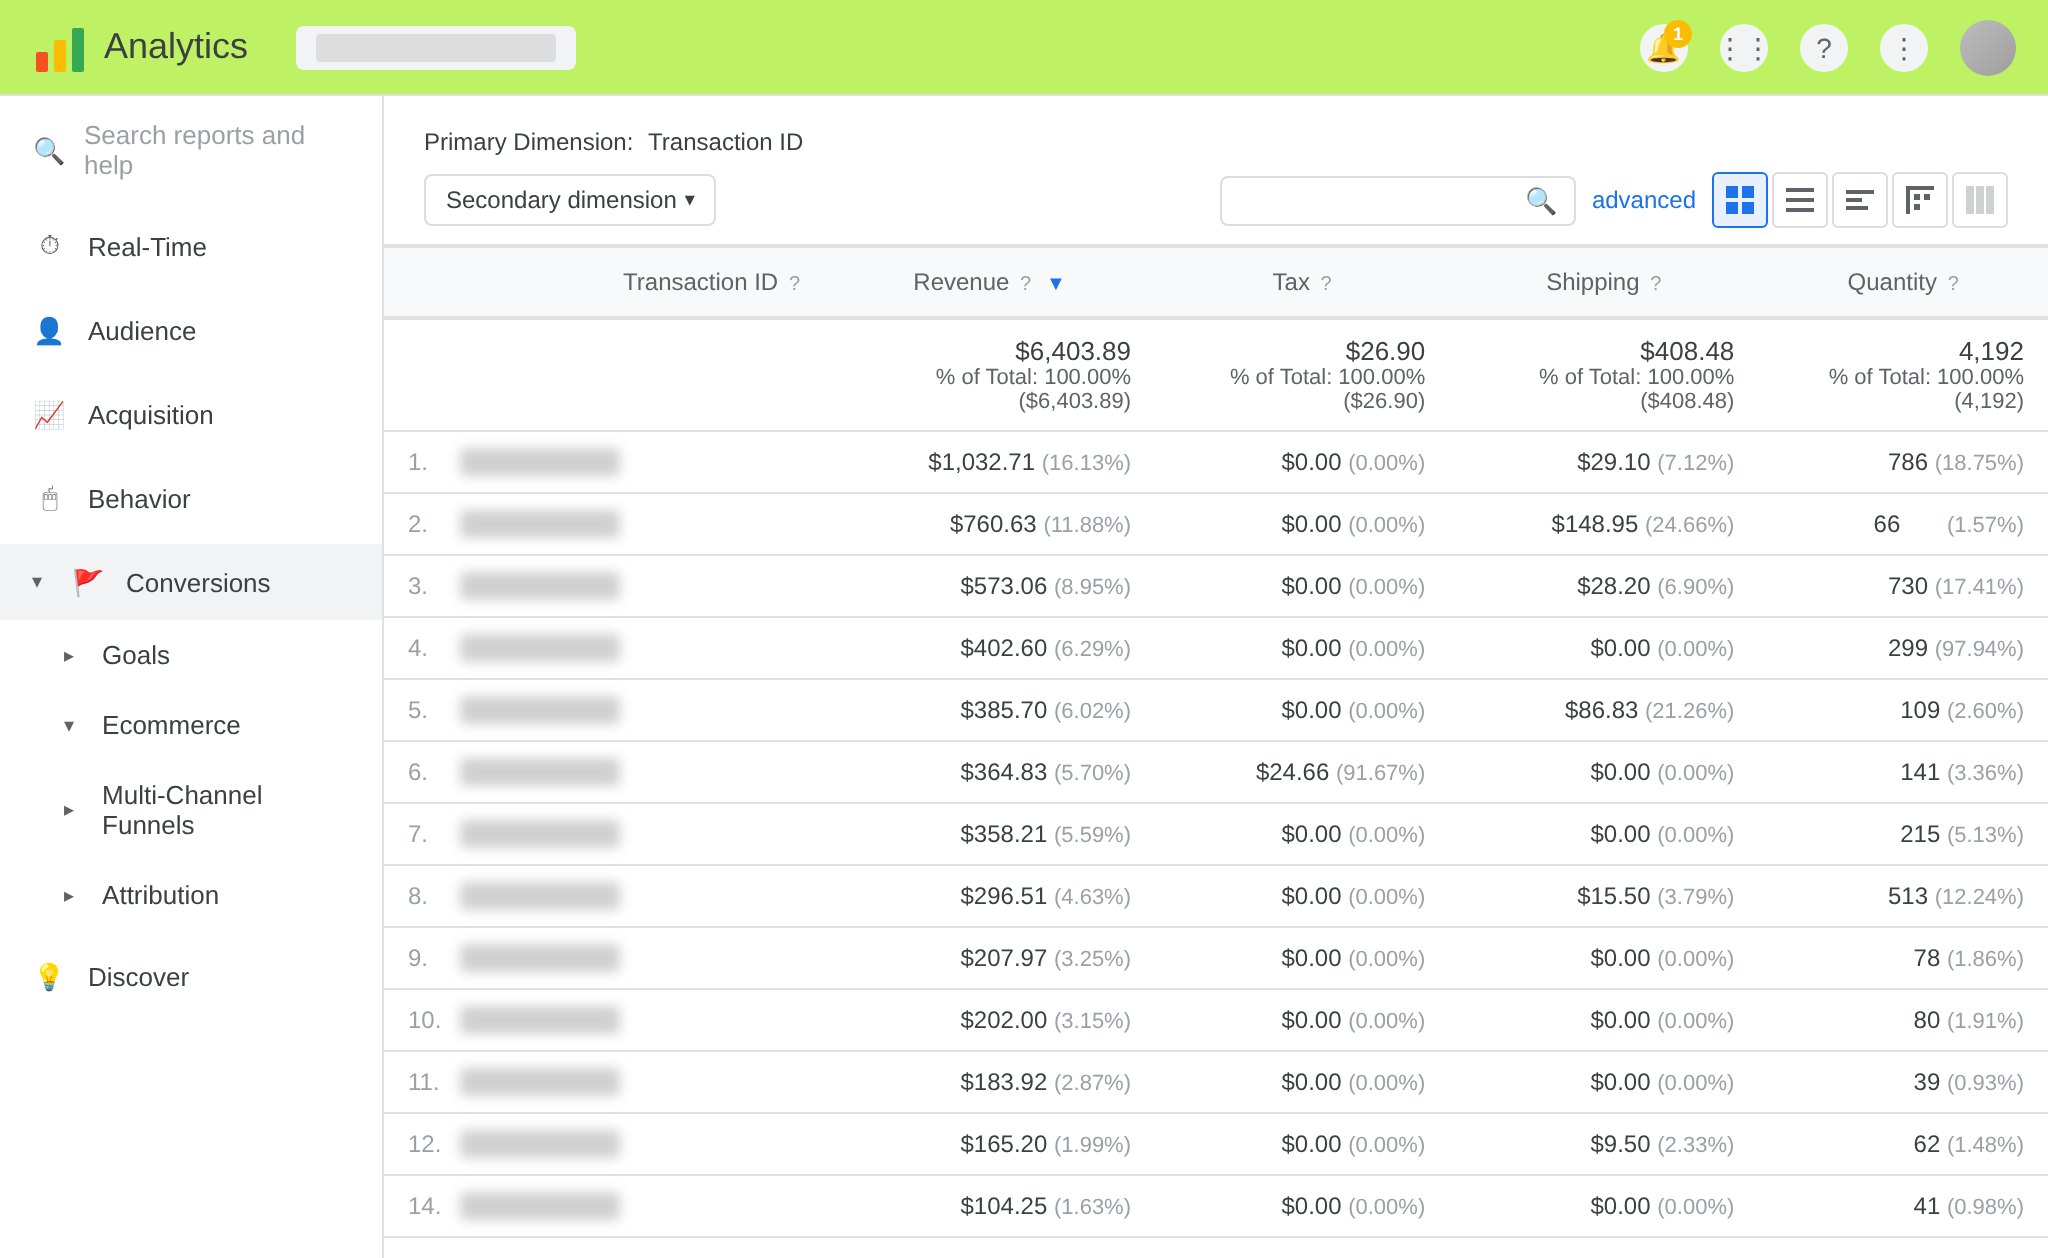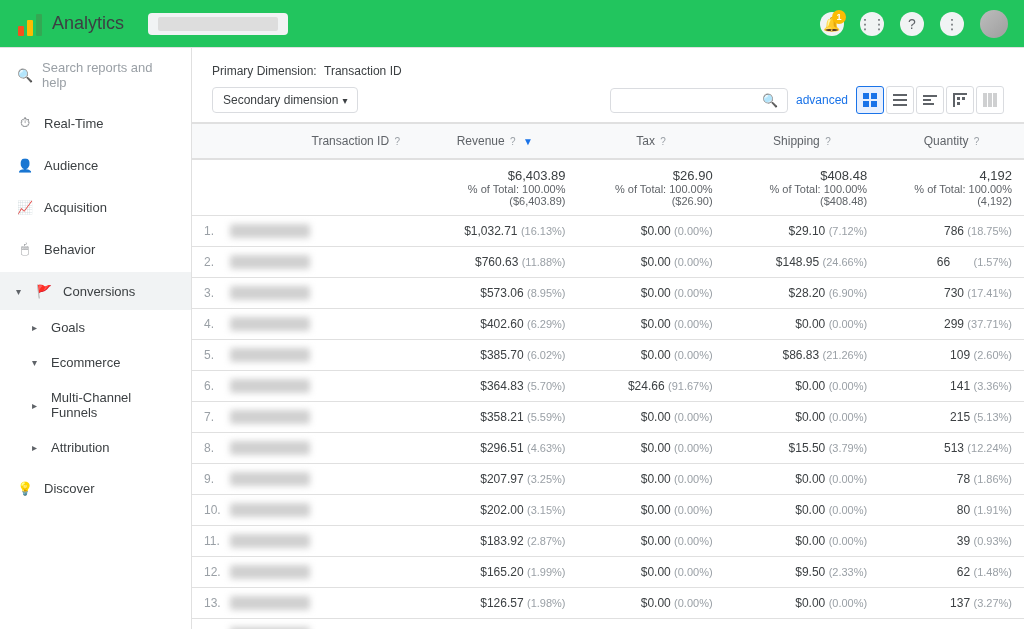--- a/index.html
+++ b/index.html
@@ -1,19 +1,19 @@
 <!DOCTYPE html>
 <html><head>
   <meta charset="utf-8">
   <style>
     * { box-sizing: border-box; margin: 0; padding: 0; }
     body { font-family: Arial, sans-serif; font-size: 13px; background: #fff; color: #333; display: flex; flex-direction: column; height: 629px; overflow: hidden; }
 
     
-    .topbar { display: flex; align-items: center; height: 48px; background: #22c55e; border-bottom: 1px solid #e0e0e0; padding: 0 16px; gap: 12px; flex-shrink: 0; }
+    .topbar { display: flex; align-items: center; height: 48px; background: #bef264; border-bottom: 1px solid #e0e0e0; padding: 0 16px; gap: 12px; flex-shrink: 0; }
     .topbar-logo { display: flex; align-items: center; gap: 8px; }
     .logo-icon { width: 28px; height: 28px; }
     .topbar-account { display: flex; align-items: center; background: #f1f3f4; border-radius: 4px; padding: 4px 10px; margin-left: 12px; }
     .topbar-account-text { font-size: 12px; color: #5f6368; background: #ddd; width: 120px; height: 14px; border-radius: 2px; }
     .topbar-spacer { flex: 1; }
     .topbar-actions { display: flex; align-items: center; gap: 16px; }
     .topbar-icon { width: 24px; height: 24px; border-radius: 50%; background: #f1f3f4; display: flex; align-items: center; justify-content: center; cursor: pointer; font-size: 14px; color: #5f6368; position: relative; }
     .badge { position: absolute; top: -2px; right: -2px; background: #fbbc04; color: #fff; font-size: 9px; width: 14px; height: 14px; border-radius: 50%; display: flex; align-items: center; justify-content: center; font-weight: bold; }
     .avatar { width: 28px; height: 28px; border-radius: 50%; background: #bdbdbd; overflow: hidden; }
 
@@ -300,21 +300,21 @@
             <td><span>730</span> <span style="color:#9aa0a6;font-size:11px;">(17.41%)</span></td>
           </tr>
           <tr>
             <td style="display: flex; align-items: center; gap: 8px;">
               <span class="row-num">4.</span>
               <span style="display: inline-block; width: 80px; height: 14px; background: rgb(208, 208, 208); border-radius: 2px; filter: blur(3px);"></span>
             </td>
             <td><span>$402.60</span> <span style="color:#9aa0a6;font-size:11px;">(6.29%)</span></td>
             <td><span>$0.00</span> <span style="color:#9aa0a6;font-size:11px;">(0.00%)</span></td>
             <td><span>$0.00</span> <span style="color:#9aa0a6;font-size:11px;">(0.00%)</span></td>
-            <td><span>299</span> <span style="color:#9aa0a6;font-size:11px;">(37.71%)</span></td>
+            <td><span>299</span> <span style="color:#9aa0a6;font-size:11px;">(97.94%)</span></td>
           </tr>
           <tr>
             <td style="display: flex; align-items: center; gap: 8px;">
               <span class="row-num">5.</span>
               <span style="display: inline-block; width: 80px; height: 14px; background: rgb(208, 208, 208); border-radius: 2px; filter: blur(3px);"></span>
             </td>
             <td><span>$385.70</span> <span style="color:#9aa0a6;font-size:11px;">(6.02%)</span></td>
             <td><span>$0.00</span> <span style="color:#9aa0a6;font-size:11px;">(0.00%)</span></td>
             <td><span>$86.83</span> <span style="color:#9aa0a6;font-size:11px;">(21.26%)</span></td>
             <td><span>109</span> <span style="color:#9aa0a6;font-size:11px;">(2.60%)</span></td>
@@ -381,30 +381,20 @@
           </tr>
           <tr>
             <td style="display: flex; align-items: center; gap: 8px;">
               <span class="row-num">12.</span>
               <span style="display: inline-block; width: 80px; height: 14px; background: rgb(208, 208, 208); border-radius: 2px; filter: blur(3px);"></span>
             </td>
             <td><span>$165.20</span> <span style="color:#9aa0a6;font-size:11px;">(1.99%)</span></td>
             <td><span>$0.00</span> <span style="color:#9aa0a6;font-size:11px;">(0.00%)</span></td>
             <td><span>$9.50</span> <span style="color:#9aa0a6;font-size:11px;">(2.33%)</span></td>
             <td><span>62</span> <span style="color:#9aa0a6;font-size:11px;">(1.48%)</span></td>
-          </tr>
-          <tr>
-            <td style="display: flex; align-items: center; gap: 8px;">
-              <span class="row-num">13.</span>
-              <span style="display: inline-block; width: 80px; height: 14px; background: rgb(208, 208, 208); border-radius: 2px; filter: blur(3px);"></span>
-            </td>
-            <td><span>$126.57</span> <span style="color:#9aa0a6;font-size:11px;">(1.98%)</span></td>
-            <td><span>$0.00</span> <span style="color:#9aa0a6;font-size:11px;">(0.00%)</span></td>
-            <td><span>$0.00</span> <span style="color:#9aa0a6;font-size:11px;">(0.00%)</span></td>
-            <td><span>137</span> <span style="color:#9aa0a6;font-size:11px;">(3.27%)</span></td>
           </tr>
           <tr>
             <td style="display: flex; align-items: center; gap: 8px;">
               <span class="row-num">14.</span>
               <span style="display: inline-block; width: 80px; height: 14px; background: rgb(208, 208, 208); border-radius: 2px; filter: blur(3px);"></span>
             </td>
             <td><span>$104.25</span> <span style="color:#9aa0a6;font-size:11px;">(1.63%)</span></td>
             <td><span>$0.00</span> <span style="color:#9aa0a6;font-size:11px;">(0.00%)</span></td>
             <td><span>$0.00</span> <span style="color:#9aa0a6;font-size:11px;">(0.00%)</span></td>
             <td><span>41</span> <span style="color:#9aa0a6;font-size:11px;">(0.98%)</span></td>

